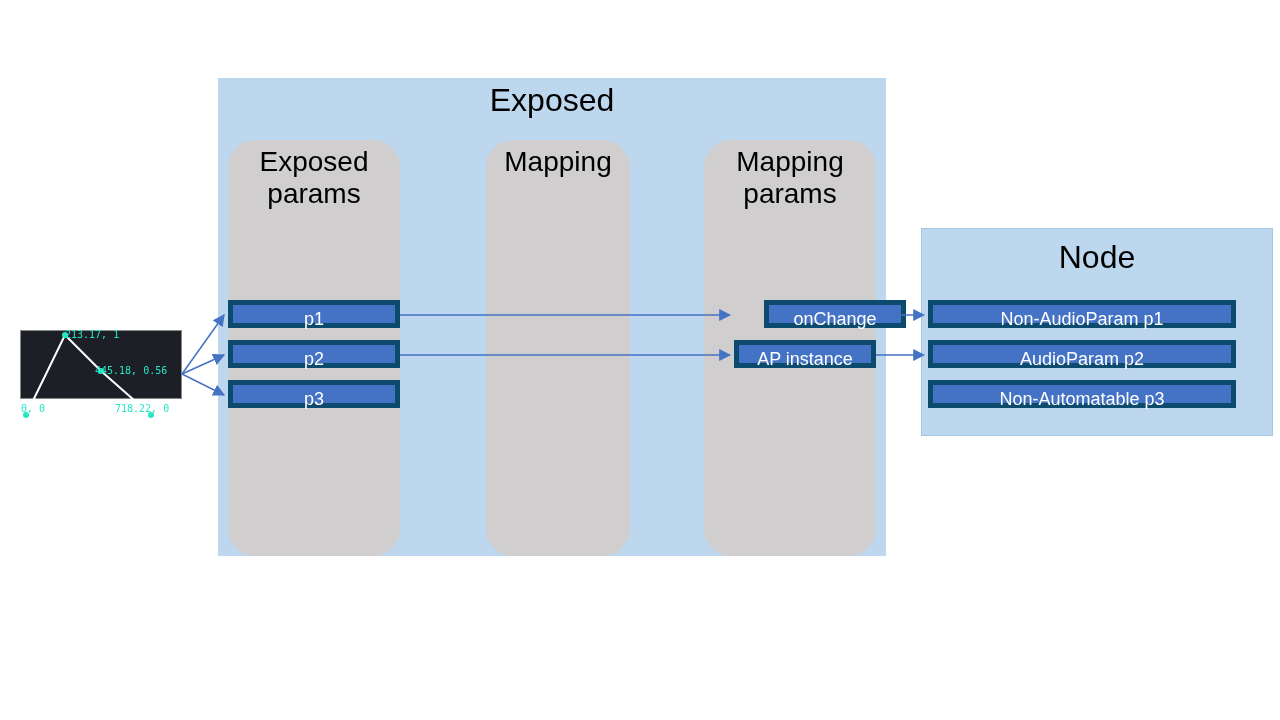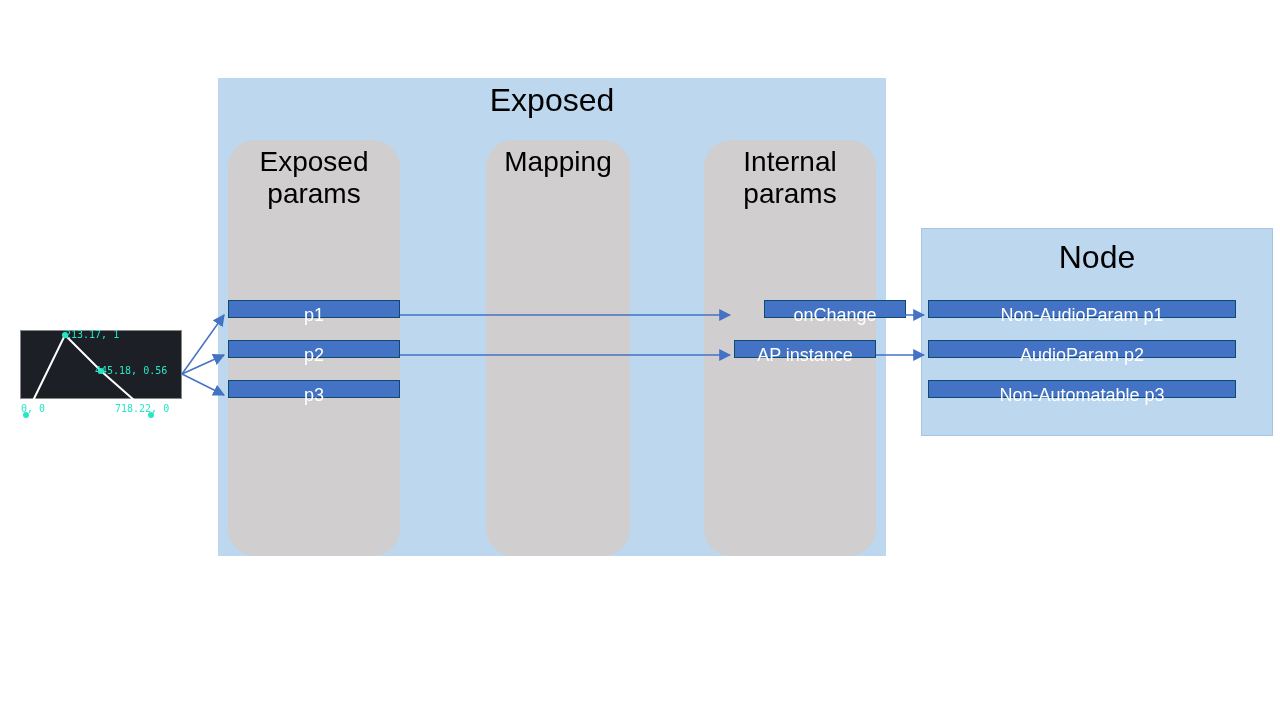--- a/index.html
+++ b/index.html
@@ -41,26 +41,26 @@
     padding-top: 6px;
     line-height: 1.15;
   }
   .node-title {
     font-size: 32px;
     padding-top: 10px;
   }
   .chip {
     position: absolute;
     background: #4472c4;
-    border: 1px solid #0c4a6e;
+    border: 5px solid #0c4a6e;
     color: #ffffff;
     text-align: center;
     font-size: 18px;
     line-height: 28px;
-    height: 18px;
+    height: 28px;
     box-sizing: border-box;
     font-weight: 300;
   }
   svg.overlay {
     position: absolute;
     left: 0; top: 0;
     width: 1280px; height: 720px;
     pointer-events: none;
   }
   .envelope {
@@ -86,21 +86,21 @@
 
 <div class="box col-bg" style="left:228px; top:140px; width:172px; height:416px;">
   <div class="title col-title">Exposed params</div>
 </div>
 
 <div class="box col-bg" style="left:466px; top:140px; width:144px; height:416px;margin-left:20px;">
   <div class="title col-title">Mapping</div>
 </div>
 
 <div class="box col-bg" style="left:704px; top:140px; width:172px; height:416px;">
-  <div class="title col-title">Internal params</div>
+  <div class="title col-title">Mapping params</div>
 </div>
 
 <div class="box node-bg" style="left:906px; top:228px; width:352px; height:208px;margin-left:15px;">
   <div class="title node-title">Node</div>
 </div>
 
 <div class="chip" style="left:228px; top:300px; width:172px;">p1</div>
 <div class="chip" style="left:228px; top:340px; width:172px;">p2</div>
 <div class="chip" style="left:228px; top:380px; width:172px;">p3</div>
 

